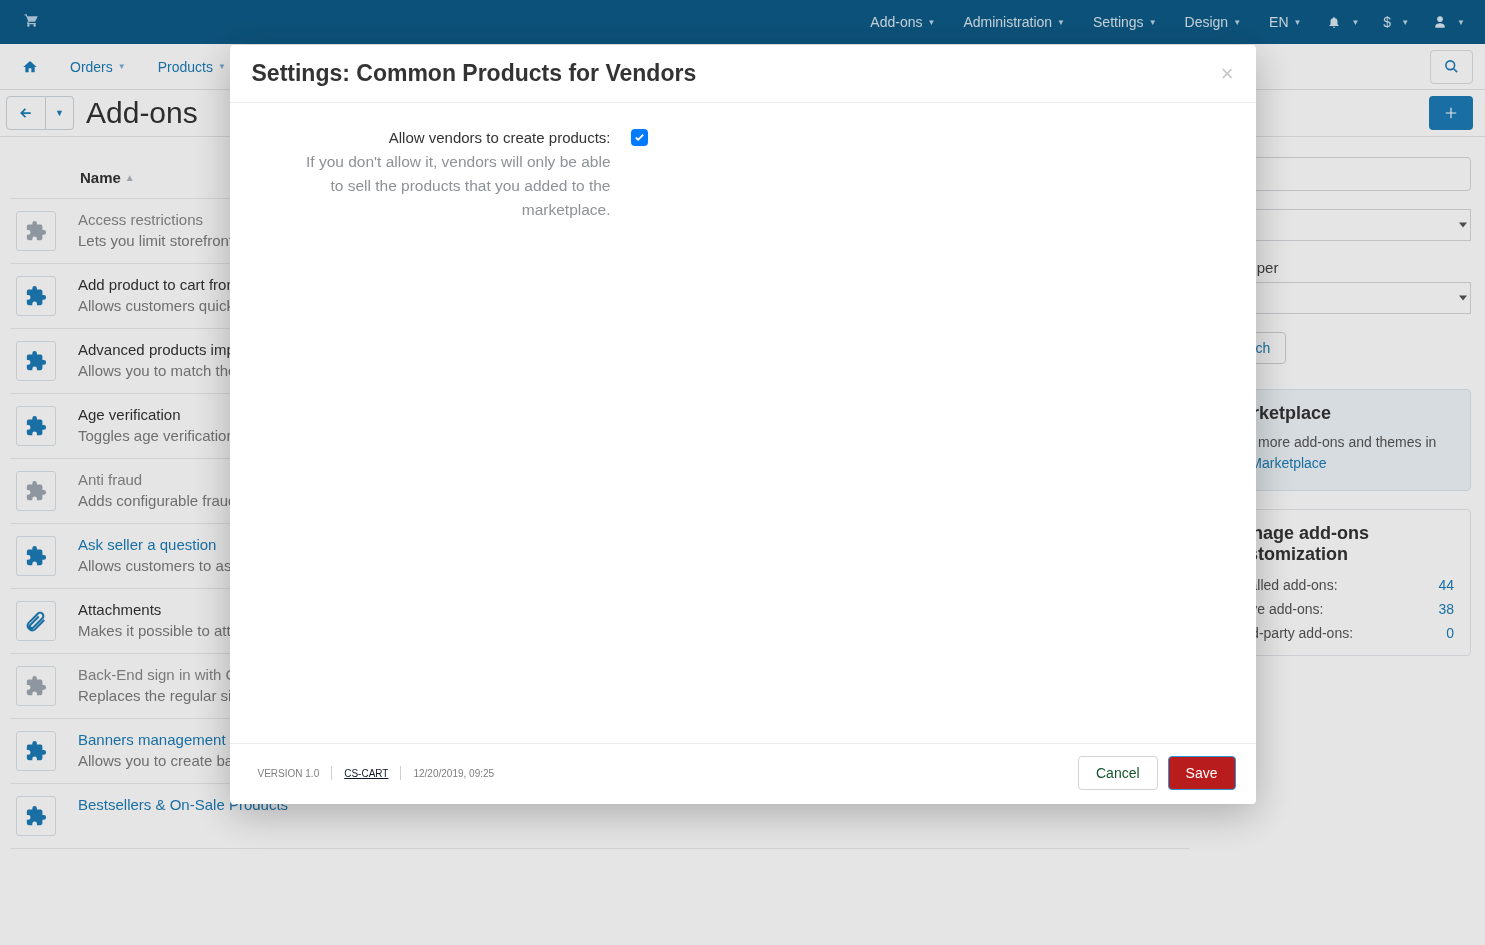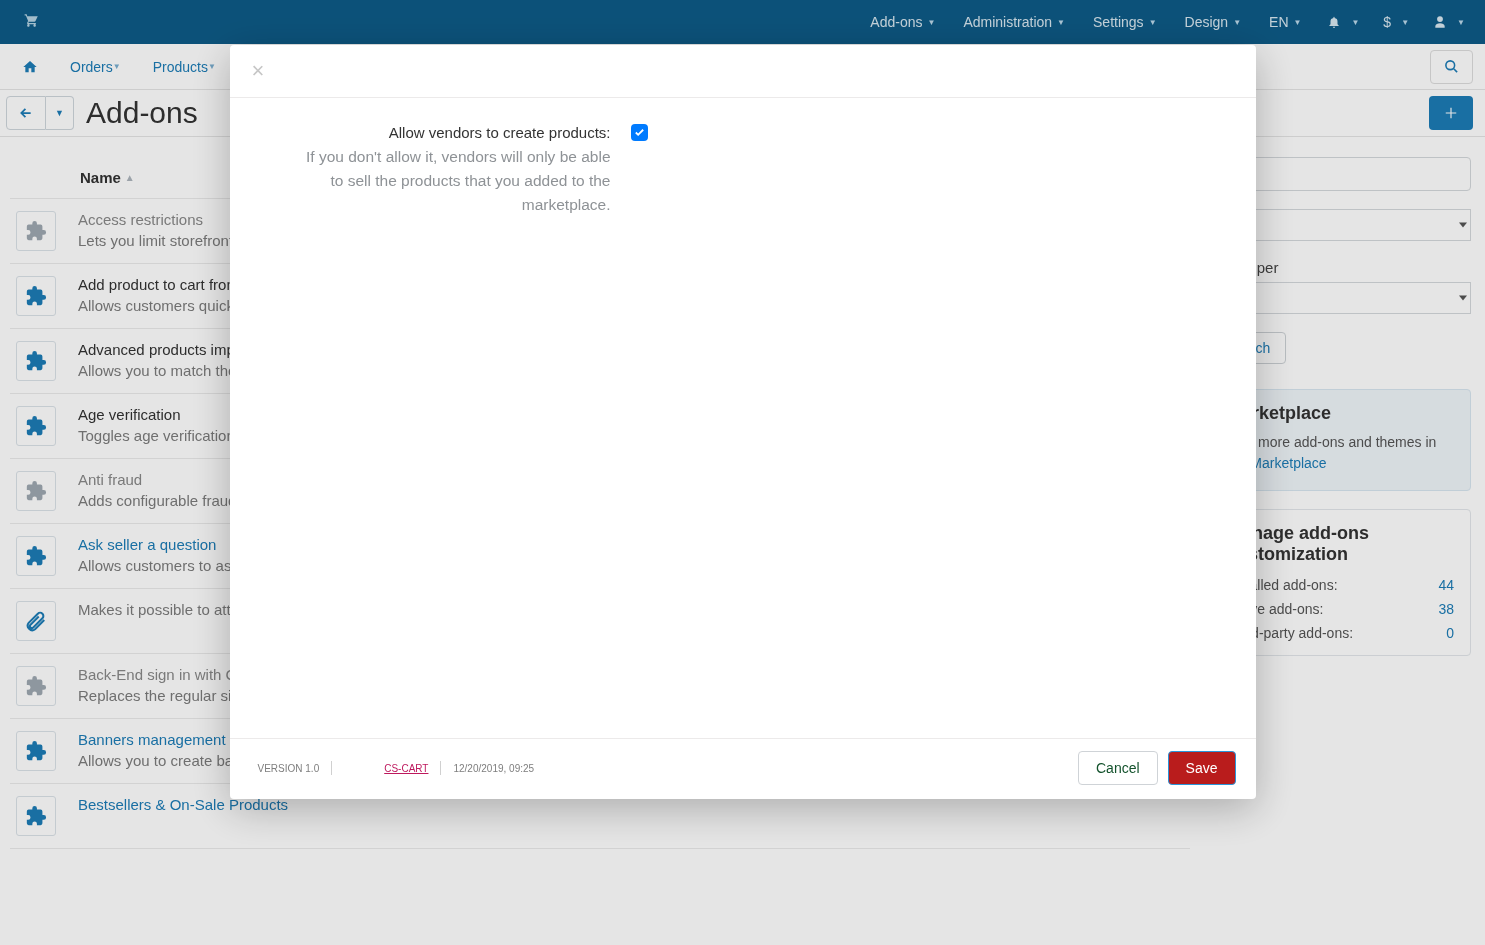--- a/index.html
+++ b/index.html
@@ -55,20 +55,21 @@
     align-items: center;
     padding: 0 6px;
     border-bottom: 1px solid #e5e5e5;
   }
   .subnav .subitem {
     color: #1c7cb6;
     padding: 0 16px;
     font-size: 14px;
     display: flex;
     align-items: center;
+    gap: 5px;
     height: 46px;
   }
   .subnav .home-icon {
     font-size: 15px;
   }
   .subnav .search-wrap {
     margin-left: auto;
     border: 1px solid #ddd;
     border-radius: 4px;
     width: 43px;
@@ -353,21 +354,21 @@
     align-items: center;
     gap: 12px;
     color: #7e7e7e;
     font-size: 10px;
   }
   .modal-foot .meta .divider {
     width: 1px;
     height: 14px;
     background: #d0d0d0;
   }
-  .modal-foot .meta .link { color: #be185d; text-decoration: underline; margin-left: 40px; }
+  .modal-foot .meta .link { color: #0f172a; text-decoration: underline; }
   .modal-foot .actions {
     margin-left: auto;
     display: flex;
     gap: 10px;
   }
   .btn {
     border-radius: 4px;
     padding: 8px 17px;
     font-size: 14px;
     font-weight: 400;
@@ -544,20 +545,21 @@
       <div class="desc">Allows customers to ask questions about a product directly from the product page. Seller replies to such messages go to the customer's e-mail address.</div>
     </div>
         </div>
         <div class="addon-row">
     <div class="iconbox">
             <svg class="puzzle-svg" viewBox="0 0 24 24" fill="none" stroke="#1c7cb6" stroke-width="2.2">
               <path d="M21 11 11 21a5 5 0 0 1-7-7L14 4a3.5 3.5 0 0 1 5 5L9 19a2 2 0 0 1-3-3l9-9"></path>
             </svg>
           </div>
     <div class="text">
+      <div class="name">Attachments</div>
       <div class="desc">Makes it possible to attach files to products</div>
     </div>
         </div>
         <div class="addon-row">
     <div class="iconbox">
             <svg class="puzzle-svg" viewBox="0 0 24 24" fill="#9fa9b2">
               <path d="M20.5 11H19V7a2 2 0 0 0-2-2h-4V3.5a2.5 2.5 0 0 0-5 0V5H4a2 2 0 0 0-2 2v4h1.5a2.5 2.5 0 0 1 0 5H2v4a2 2 0 0 0 2 2h4v-1.5a2.5 2.5 0 0 1 5 0V22h4a2 2 0 0 0 2-2v-4h1.5a2.5 2.5 0 0 0 0-5Z"></path>
             </svg>
           </div>
     <div class="text">
@@ -621,20 +623,21 @@
           </div>
         </div>
       <div style="height:10px"></div>
     </div>
   </div>
 </div>
 
 <div class="overlay">
   <div class="modal">
     <div class="modal-head">
+      <h2>Settings: Common Products for Vendors</h2>
       <span class="x">×</span>
     </div>
     <div class="modal-body">
       <div class="settings-row">
         <div class="label-col">
           <div class="lbl">Allow vendors to create products:</div>
           <div class="hint">If you don't allow it, vendors will only be able to sell the products that you added to the marketplace.</div>
         </div>
         <div class="ctrl-col">
           <div class="cb-wrap">

